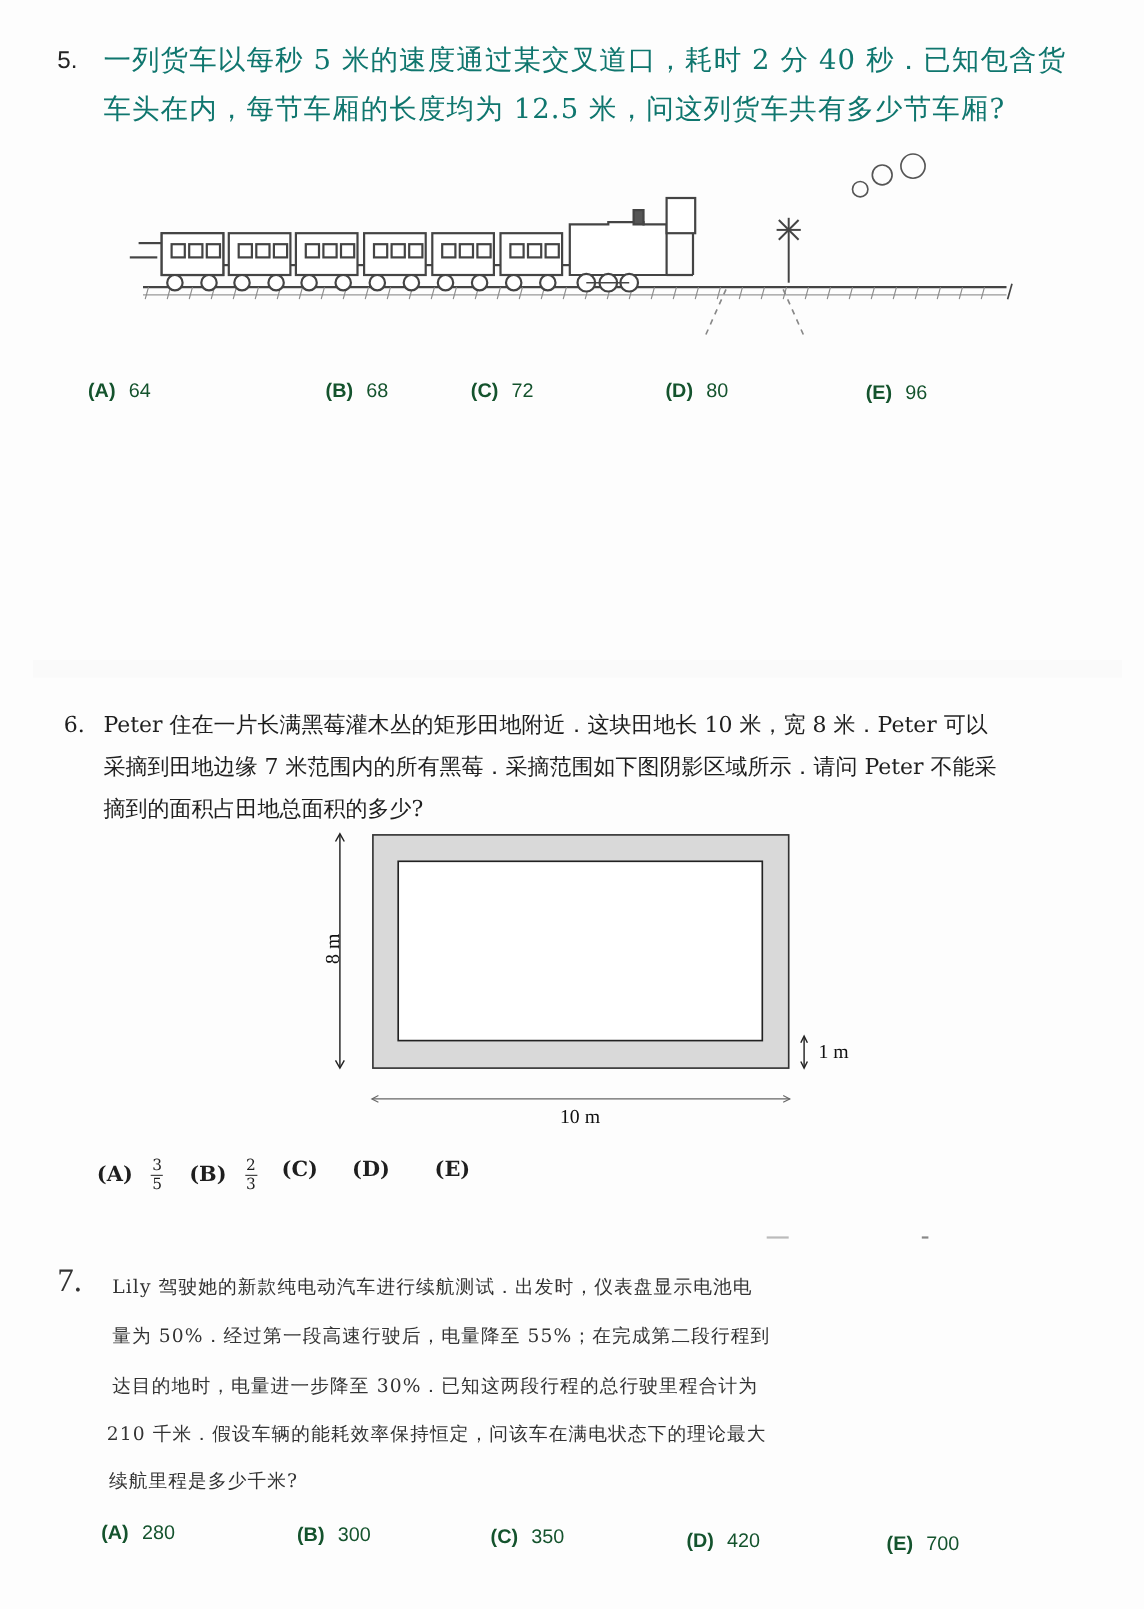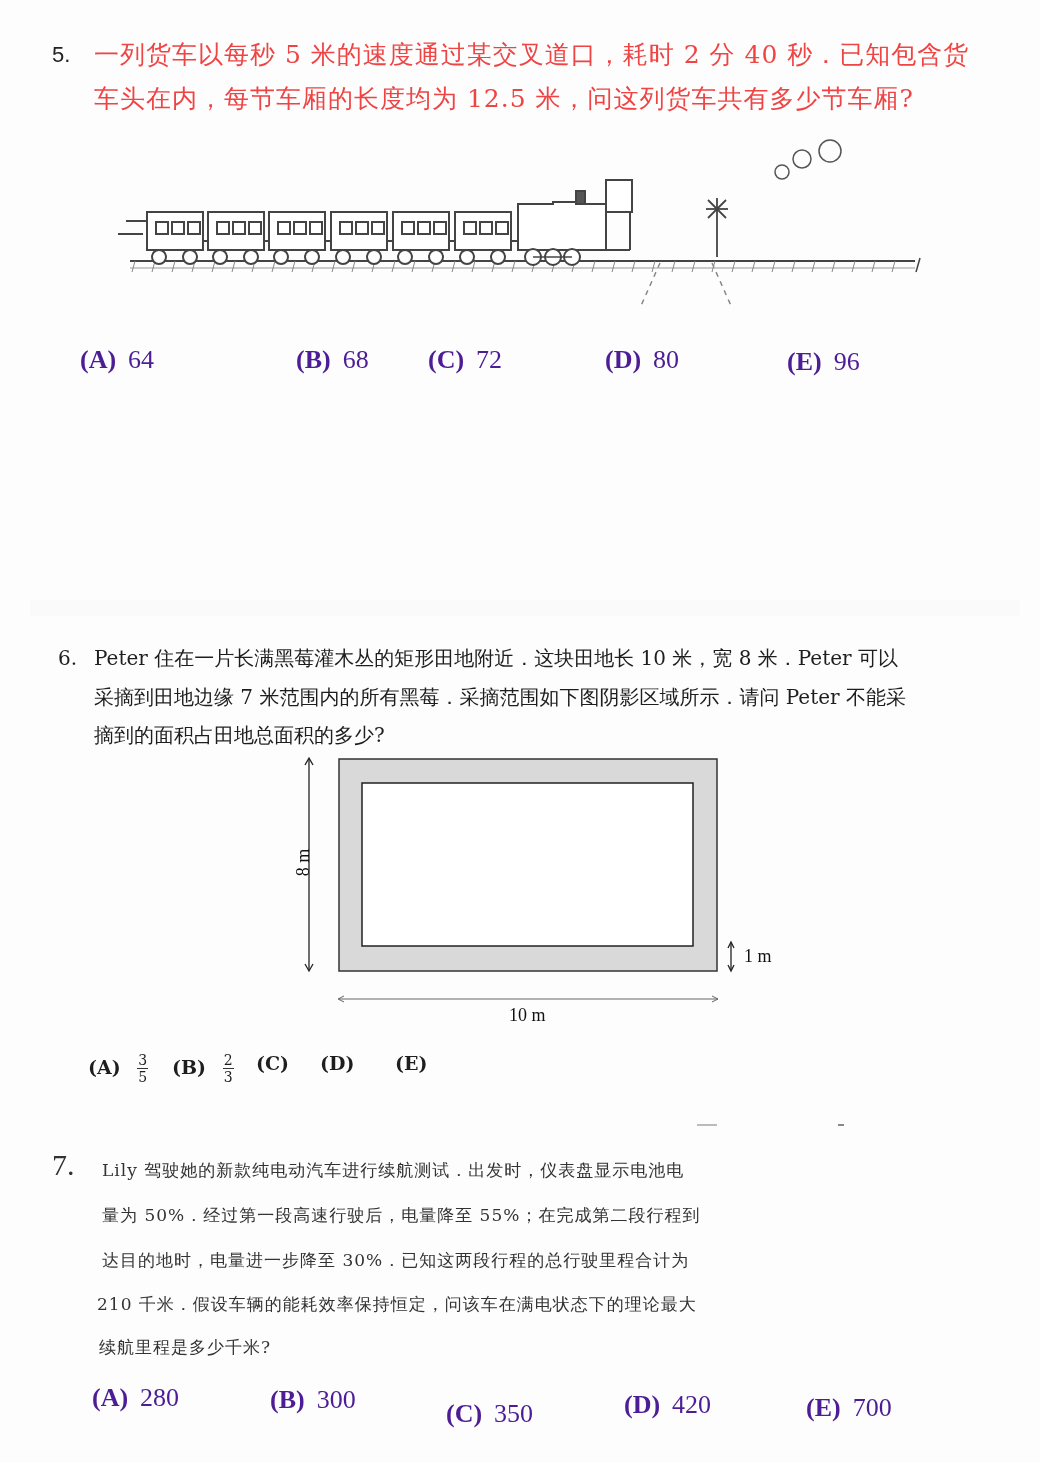--- a/index.html
+++ b/index.html
@@ -1,23 +1,23 @@
 <!DOCTYPE html>
 <html><head>
   <meta charset="utf-8">
   <style>
     html, body { margin:0; padding:0; background:#fdfdfd; }
     body { width:1040px; height:1463px; position:relative; overflow:hidden;
            font-family:"DejaVu Serif", "Liberation Serif", serif; color:#2a2a2a; }
     .abs { position:absolute; }
     .qnum-sans { font-family:"Liberation Sans", sans-serif; }
-    .q5 { font-size:25px; letter-spacing:1px; line-height:44px; color:#ef4444; }
+    .q5 { font-size:25px; letter-spacing:1px; line-height:44px; color:#0f766e; }
     .q6 { font-size:20px; line-height:38px; color:#1e1e1e; }
     .q7 { font-size:17px; line-height:44px; color:#333; letter-spacing:1px; }
-    .opt { font-family:Liberation Serif, serif; font-size:26px; color:#4c1d95; white-space:nowrap; }
+    .opt { font-family:Liberation Sans, sans-serif; font-size:18px; color:#14532d; white-space:nowrap; }
     .opt .lbl { font-weight:bold; margin-right:12px; }
     .opt6 { font-size:19px; font-weight:bold; color:#1e1e1e; }
     .frac { display:inline-block; vertical-align:middle; text-align:center; font-size:14px; font-weight:normal; line-height:16px; margin-left:10px; }
     .frac .num { display:block; border-bottom:1px solid #333; padding:0 1px; }
     .frac .den { display:block; }
     .sep { left:30px; width:990px; height:16px; top:600px; background:#fafafa; }
     svg { position:absolute; }
     .dim { font-family:"Liberation Serif", serif; font-size:18px; color:#111; }
   </style>
 </head>
@@ -224,16 +224,16 @@
 <div>
   <div class="abs" style="left:52px;top:1148px;font-size:30px;color:#333;font-family:'Liberation Serif',serif;">7.</div>
   <div class="abs q7" style="left:102px;top:1148px;">Lily 驾驶她的新款纯电动汽车进行续航测试．出发时，仪表盘显示电池电</div>
   <div class="abs q7" style="left:102px;top:1193px;">量为 50%．经过第一段高速行驶后，电量降至 55%；在完成第二段行程到</div>
   <div class="abs q7" style="left:102px;top:1238px;">达目的地时，电量进一步降至 30%．已知这两段行程的总行驶里程合计为</div>
   <div class="abs q7" style="left:97px;top:1282px;">210 千米．假设车辆的能耗效率保持恒定，问该车在满电状态下的理论最大</div>
   <div class="abs q7" style="left:99px;top:1325px;">续航里程是多少千米?</div>
 
   <div class="abs opt" style="left:92px;top:1383px;"><span class="lbl">(A)</span><span>280</span></div>
   <div class="abs opt" style="left:270px;top:1385px;"><span class="lbl">(B)</span><span>300</span></div>
-  <div class="abs opt" style="left:446px;top:1387px;margin-top:12px;"><span class="lbl">(C)</span><span>350</span></div>
+  <div class="abs opt" style="left:446px;top:1387px;"><span class="lbl">(C)</span><span>350</span></div>
   <div class="abs opt" style="left:624px;top:1390px;"><span class="lbl">(D)</span><span>420</span></div>
   <div class="abs opt" style="left:806px;top:1393px;text-align:right;"><span class="lbl">(E)</span><span>700</span></div>
 </div>
 
 </body></html>

